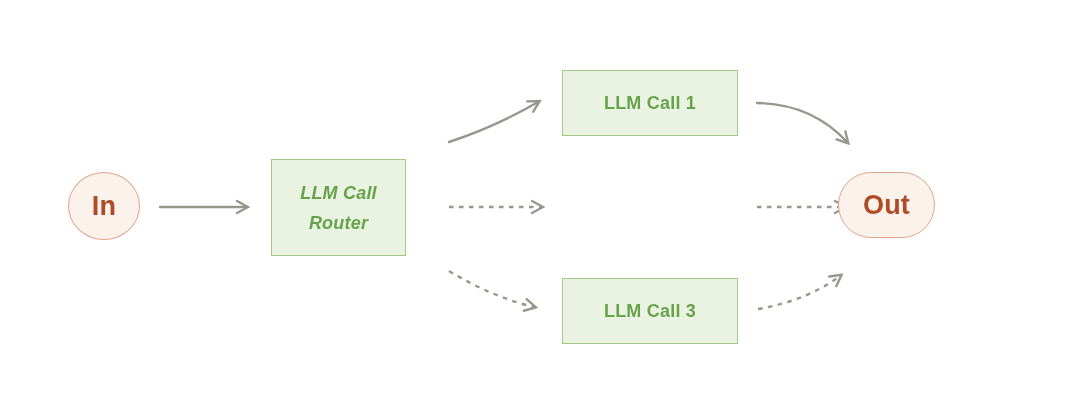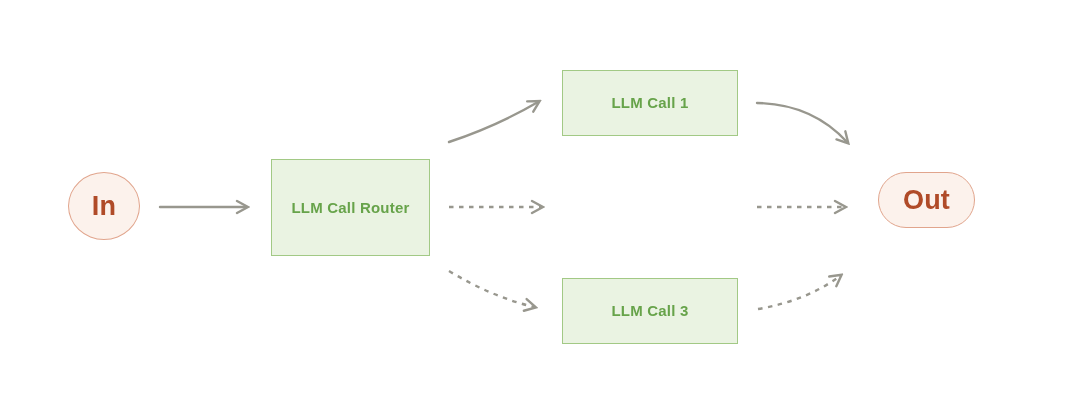--- a/index.html
+++ b/index.html
@@ -28,35 +28,35 @@
     justify-content: center;
     text-align: center;
     box-sizing: border-box;
     font-weight: 700;
     letter-spacing: 0.2px;
   }
   .node-process {
     background: #eaf3e2;
     border: 1.5px solid #a2c985;
     color: #67a34a;
-    font-size: 15px;
+    font-size: 18px;
     line-height: 30px;
   }
   .node-terminal {
     background: #fcf2ec;
     border: 1.5px solid #e1a58d;
     color: #b04b28;
     font-size: 27px;
   }
-  .node-router  { left: 271px; top: 159px; width: 159px; height: 97px; padding: 4px 14px; }
+  .node-router  { left: 271px; top: 159px; width: 135px; height: 97px; padding: 4px 14px; font-style: italic; }
   .node-call1   { left: 562px; top: 70px;  width: 176px; height: 66px; }
   .node-call2   { left: 562px; top: 174px; width: 176px; height: 66px; }
   .node-call3   { left: 562px; top: 278px; width: 176px; height: 66px; }
   .node-in      { left: 68px;  top: 172px; width: 72px;  height: 68px; border-radius: 50%; }
-  .node-out     { left: 878px; top: 172px; width: 97px;  height: 56px; border-radius: 33px; }
+  .node-out     { left: 838px; top: 172px; width: 97px;  height: 66px; border-radius: 33px; }
   .edge {
     fill: none;
     stroke: #98978e;
     stroke-width: 2.4px;
     stroke-linecap: round;
   }
   .edge.dashed {
     stroke-dasharray: 4.5 5.5;
     stroke-linecap: butt;
   }

